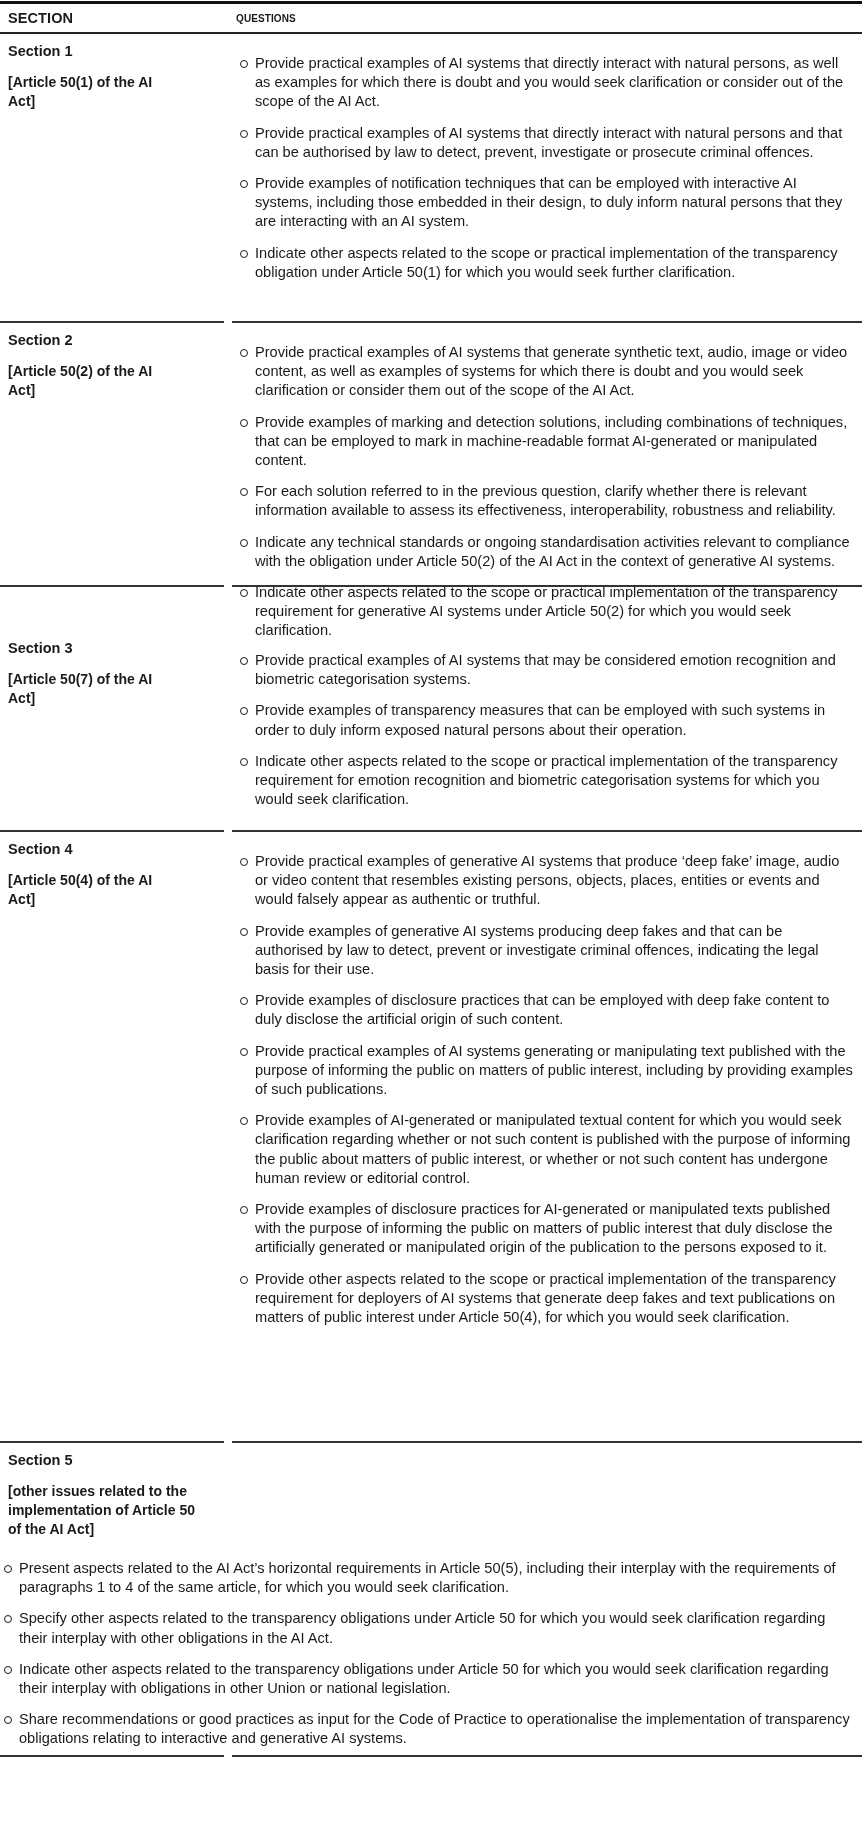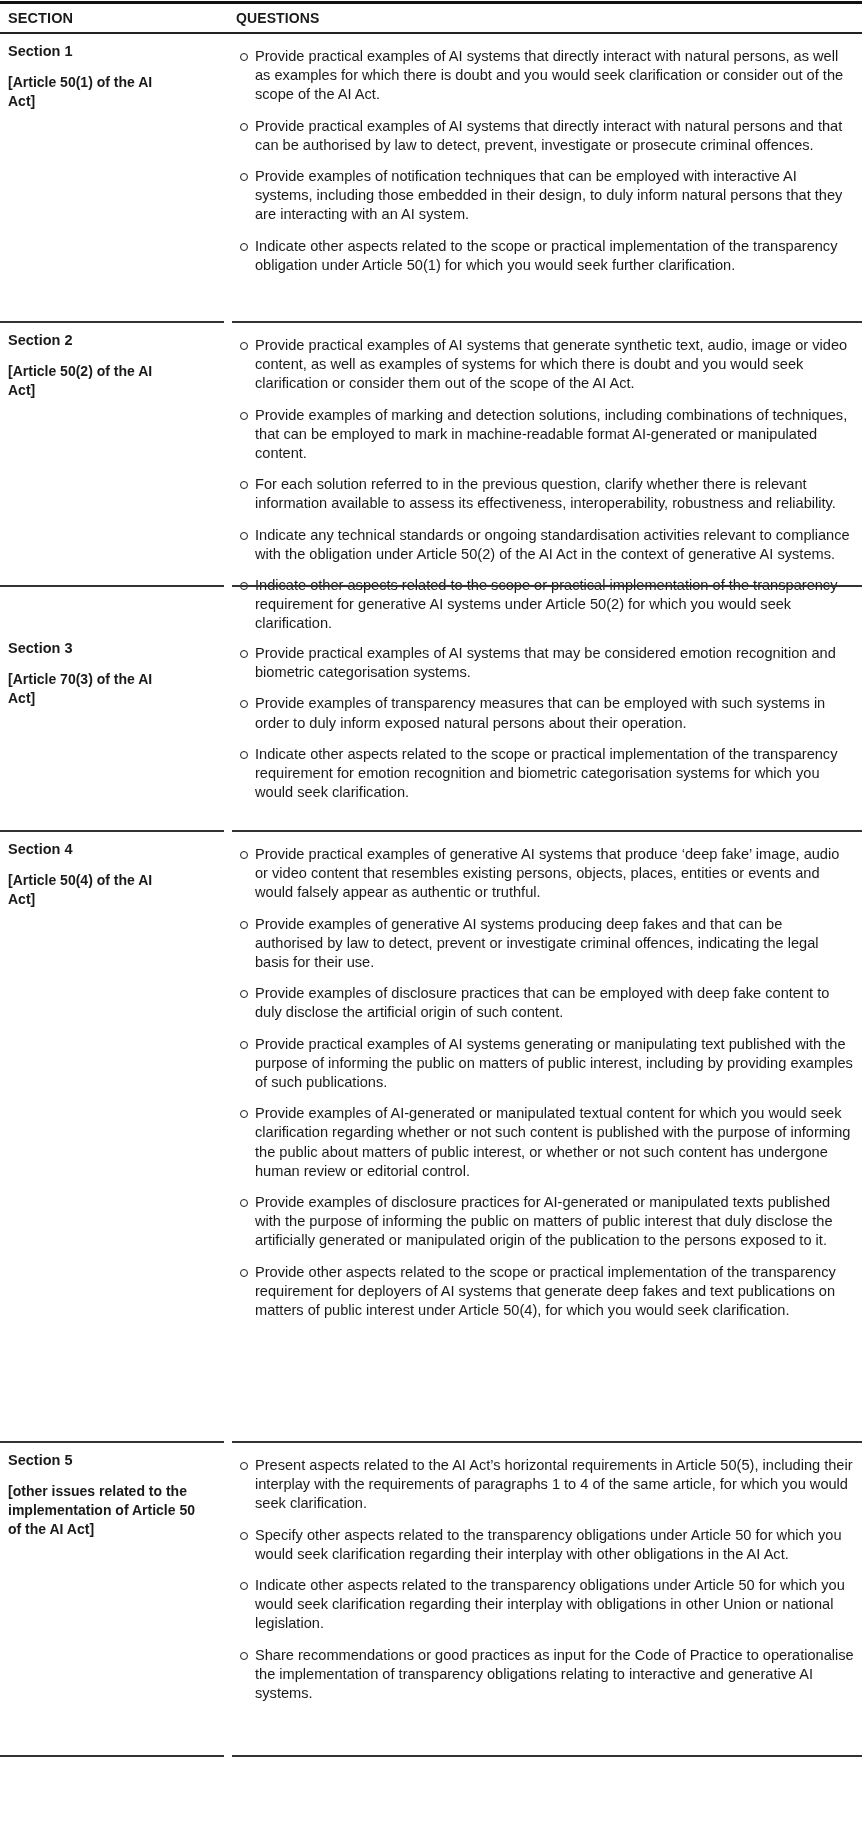--- a/index.html
+++ b/index.html
@@ -14,28 +14,28 @@
     .top-rule { height: 3px; background: #111; margin-top: 1px; }
     .header {
       display: flex; height: 28px; align-items: center;
       border-bottom: 2px solid #222;
     }
     .header .c-left {
       width: 236px; padding-left: 8px; box-sizing: border-box;
       font-weight: bold; font-size: 14.5px; letter-spacing: 0.1px;
     }
     .header .c-right {
-      flex: 1; font-weight: bold; font-size: 14px; letter-spacing: 0.1px;
+      flex: 1; font-weight: bold; font-size: 10px; letter-spacing: 0.1px;
     }
     .row { display: flex; position: relative; }
     .row .left {
       width: 236px; box-sizing: border-box; padding: 7px 8px 0 8px;
     }
     .row .right {
-      flex: 1; box-sizing: border-box; padding: 11px 8px 0 0;
+      flex: 1; box-sizing: border-box; padding: 18px 8px 0 0;
     }
     .sec-title { font-weight: bold; font-size: 14.5px; line-height: 18px; margin: 1px 0 13px 0; }
     .sec-sub { font-weight: bold; font-size: 14px; line-height: 19px; }
     .q { display: flex; font-size: 14.6px; line-height: 19.2px; margin: 2px 0 12px 0; }
     .q .bullet { width: 19px; flex: none; padding-left: 4px; box-sizing: border-box; }
     .q .bullet span {
       display: inline-block; width: 6px; height: 6px; border: 1.6px solid #1a1a1a;
       border-radius: 50%; margin-top: 5px;
     }
     .q .txt { flex: 1; }
@@ -109,21 +109,21 @@
           </div>
         </div>
         <div class="sep">
           <div class="l"></div>
           <div class="r"></div>
         </div>
       </div>
       <div class="row" style="height: 201px; margin-top: 44px;">
         <div class="left">
           <div class="sec-title">Section 3</div>
-          <div class="sec-sub" style="width: 170px;">[Article 70(3) of the AI Act]</div>
+          <div class="sec-sub" style="width: 170px;">[Article 50(7) of the AI Act]</div>
         </div>
         <div class="right">
           <div class="q">
             <div class="bullet"><span></span></div>
             <div class="txt">Provide practical examples of AI systems that may be considered emotion recognition and biometric categorisation systems.</div>
           </div>
           <div class="q">
             <div class="bullet"><span></span></div>
             <div class="txt">Provide examples of transparency measures that can be employed with such systems in order to duly inform exposed natural persons about their operation.</div>
           </div>
@@ -170,21 +170,21 @@
           <div class="q">
             <div class="bullet"><span></span></div>
             <div class="txt">Provide other aspects related to the scope or practical implementation of the transparency requirement for deployers of AI systems that generate deep fakes and text publications on matters of public interest under Article 50(4), for which you would seek clarification.</div>
           </div>
         </div>
         <div class="sep">
           <div class="l"></div>
           <div class="r"></div>
         </div>
       </div>
-      <div class="row" style="height: 314px;">
+      <div class="row" style="height: 314px; flex-direction: column;">
         <div class="left">
           <div class="sec-title">Section 5</div>
           <div class="sec-sub" style="width: 200px;">[other issues related to the implementation of Article 50 of the AI Act]</div>
         </div>
         <div class="right">
           <div class="q">
             <div class="bullet"><span></span></div>
             <div class="txt">Present aspects related to the AI Act’s horizontal requirements in Article 50(5), including their interplay with the requirements of paragraphs 1 to 4 of the same article, for which you would seek clarification.</div>
           </div>
           <div class="q">

